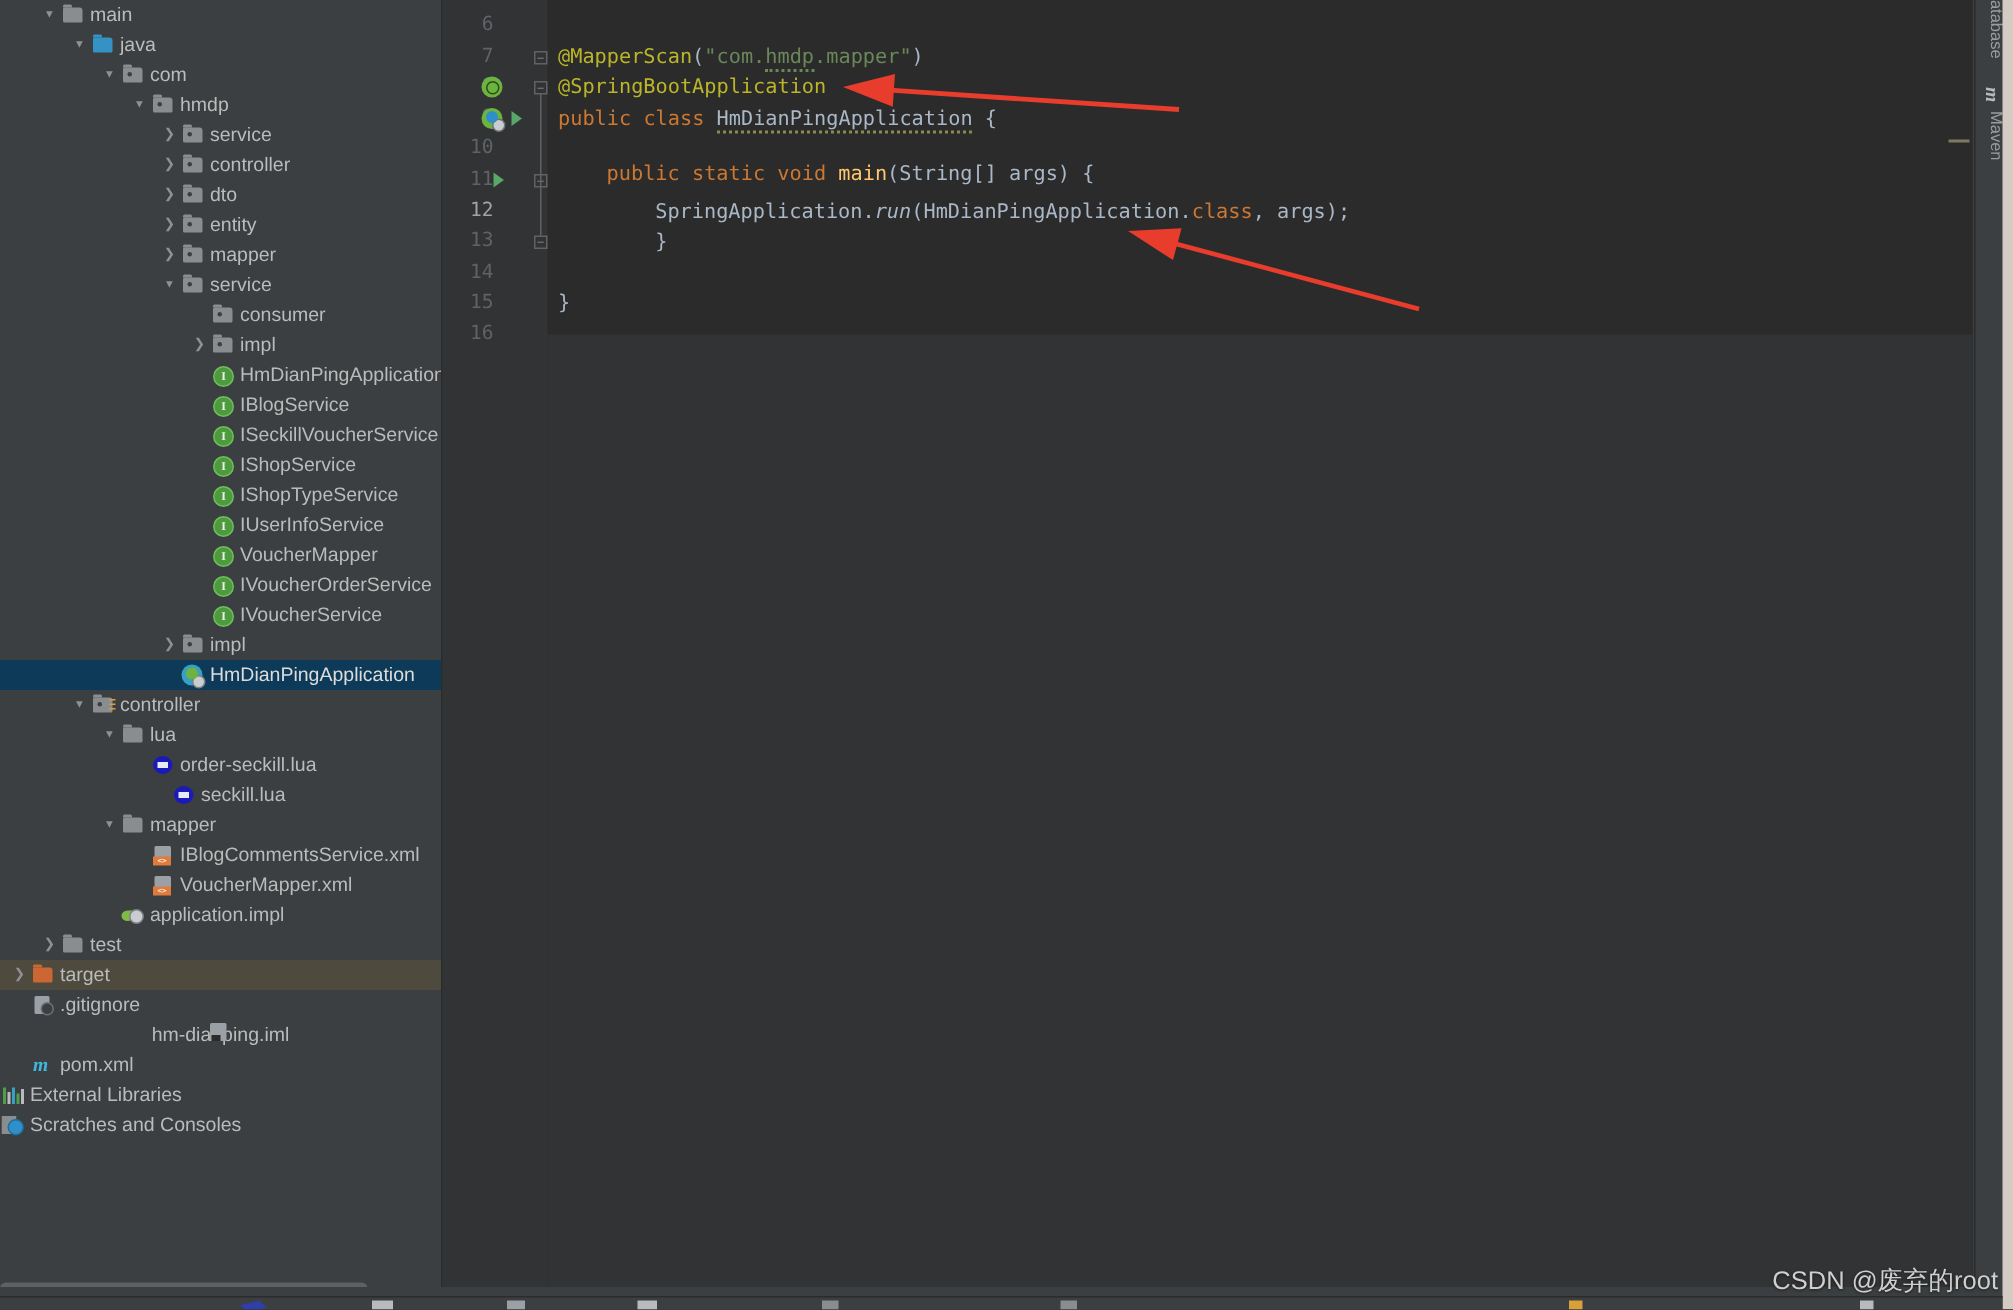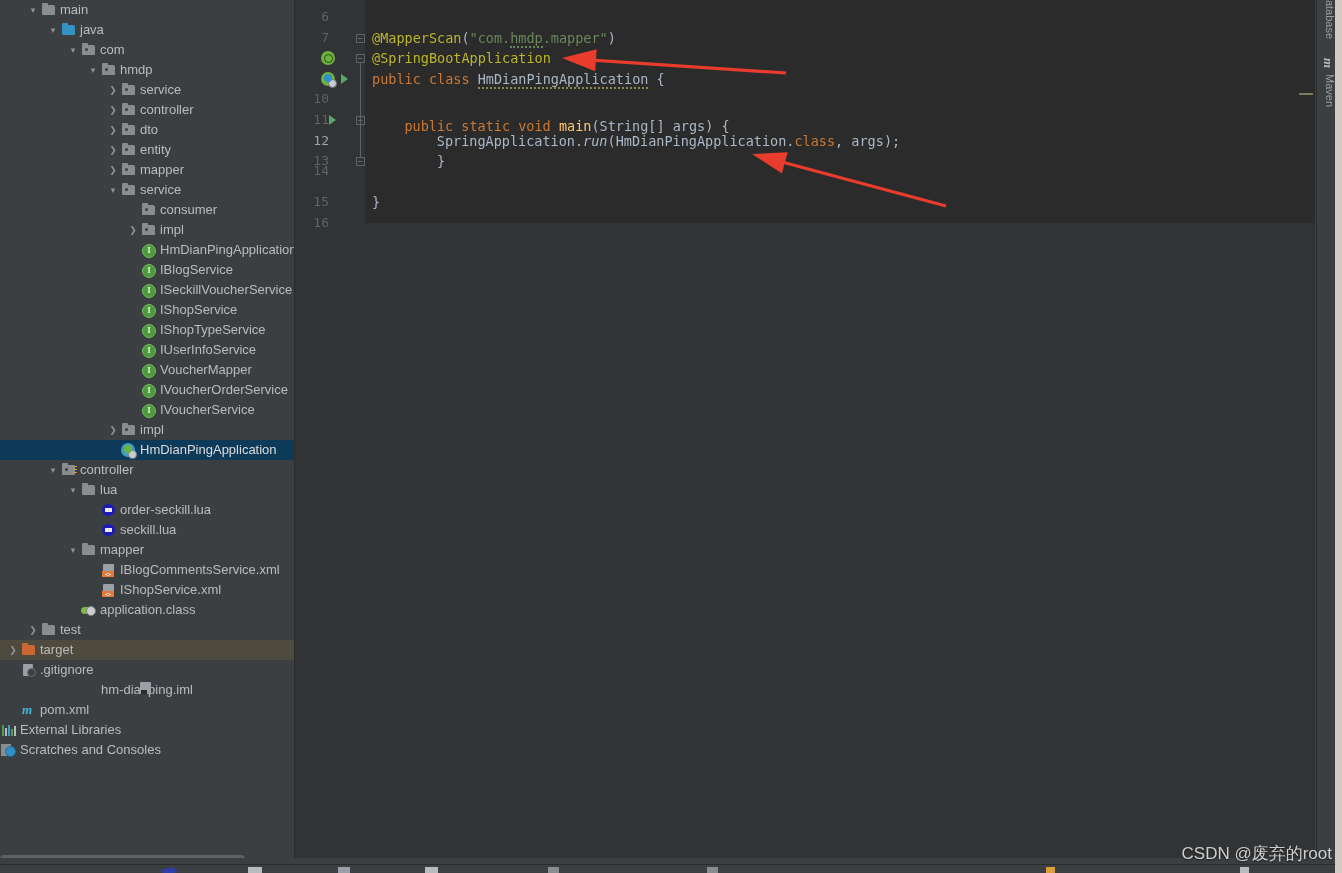--- a/index.html
+++ b/index.html
@@ -441,21 +441,21 @@
           </span>
           <span class="lbl">lua</span>
         </div>
         <div class="tree-row" style="top: 500px; position: absolute; left: 0px; width: 294px;">
           <span class="twisty none" style="margin-left: 86px;"></span>
           <span class="ico">
             <span class="luaicon"></span>
           </span>
           <span class="lbl">order-seckill.lua</span>
         </div>
-        <div class="tree-row" style="top: 520px; position: absolute; left: 0px; width: 294px;">
+        <div class="tree-row" style="top: 520px; position: absolute; left: 0px; width: 294px; padding-left: 14px;">
           <span class="twisty none" style="margin-left: 86px;"></span>
           <span class="ico">
             <span class="luaicon"></span>
           </span>
           <span class="lbl">seckill.lua</span>
         </div>
         <div class="tree-row" style="top: 540px; position: absolute; left: 0px; width: 294px;">
           <span class="twisty" style="margin-left: 66px;">▾</span>
           <span class="ico">
             <span class="fold"></span>
@@ -467,28 +467,28 @@
           <span class="ico">
             <span class="xmlicon"></span>
           </span>
           <span class="lbl">IBlogCommentsService.xml</span>
         </div>
         <div class="tree-row" style="top: 580px; position: absolute; left: 0px; width: 294px;">
           <span class="twisty none" style="margin-left: 86px;"></span>
           <span class="ico">
             <span class="xmlicon"></span>
           </span>
-          <span class="lbl">IShopService.xml</span>
+          <span class="lbl">VoucherMapper.xml</span>
         </div>
         <div class="tree-row" style="top: 600px; position: absolute; left: 0px; width: 294px;">
           <span class="twisty none" style="margin-left: 66px;"></span>
           <span class="ico">
             <span class="yamlicon"></span>
           </span>
-          <span class="lbl">application.class</span>
+          <span class="lbl">application.impl</span>
         </div>
         <div class="tree-row" style="top: 620px; position: absolute; left: 0px; width: 294px;">
           <span class="twisty" style="margin-left: 26px;">❯</span>
           <span class="ico">
             <span class="fold"></span>
           </span>
           <span class="lbl">test</span>
         </div>
         <div class="tree-row hl" style="top: 640px; position: absolute; left: 0px; width: 294px;">
           <span class="twisty" style="margin-left: 6px;">❯</span>
@@ -549,40 +549,40 @@
     </div>
     <div id="gutter">
         <div class="lnum" style="top: 7px; left: -6px;">6</div>
         <div class="lnum" style="top: 27.6px; left: -6px;">7</div>
         <div class="lnum" style="top: 48.2px; left: -6px;">8</div>
         <div class="lnum" style="top: 68.8px; left: -6px;">9</div>
         <div class="lnum" style="top: 89.4px; left: -6px;">10</div>
         <div class="lnum" style="top: 110px; left: -6px;">11</div>
         <div class="lnum cur" style="top: 130.6px; left: -6px;">12</div>
         <div class="lnum" style="top: 151.2px; left: -6px;">13</div>
-        <div class="lnum" style="top: 161px; left: -6px;">14</div>
+        <div class="lnum" style="top: 172px; left: -6px;">14</div>
         <div class="lnum" style="top: 192.4px; left: -6px;">15</div>
         <div class="lnum" style="top: 213px; left: -6px;">16</div>
         <div class="beanico" style="left: 26px; top: 51.2px;"></div>
         <div class="bootico" style="left: 26px; top: 71.8px;">
           <span class="c2"></span>
         </div>
         <div class="runarrow" style="left: 46px; top: 73.8px;"></div>
         <div class="runarrow" style="left: 34px; top: 115px;"></div>
         <div class="foldmark" style="left: 61px; top: 33.6px;">−</div>
         <div class="foldmark" style="left: 61px; top: 54.2px;">−</div>
         <div class="foldmark" style="left: 61px; top: 116px;">−</div>
         <div class="foldmark" style="left: 61px; top: 157.2px;">−</div>
         <div class="foldline" style="left: 65px; top: 62.2px; height: 95px;"></div>
       </div>
     <div id="code-area">
         <div class="eline" style="top: 27.6px; left: 77px;"><span class="ann">@MapperScan</span>(<span class="str">"com.<span class="squig">hmdp</span>.mapper"</span>)</div>
         <div class="eline" style="top: 48.2px; left: 77px;"><span class="ann">@SpringBootApplication</span></div>
         <div class="eline" style="top: 68.8px; left: 77px;"><span class="kw">public</span> <span class="kw">class</span> <span class="cls squig-warn">HmDianPingApplication</span> {</div>
-        <div class="eline" style="top: 116px; left: 109.4px;"><span class="kw">public</span> <span class="kw">static</span> <span class="kw">void</span> <span class="mth">main</span>(<span class="cls">String</span>[] args) {</div>
+        <div class="eline" style="top: 106px; left: 109.4px;"><span class="kw">public</span> <span class="kw">static</span> <span class="kw">void</span> <span class="mth">main</span>(<span class="cls">String</span>[] args) {</div>
         <div class="eline" style="top: 130.6px; left: 141.8px;"><span class="cls">SpringApplication</span>.<span class="itl">run</span>(<span class="cls">HmDianPingApplication</span>.<span class="kw">class</span>, args);</div>
         <div class="eline" style="top: 151.2px; left: 109.4px;">    }</div>
         <div class="eline" style="top: 192.4px; left: 77px;">}</div>
       </div>
   </div>
 
   <div id="right-strip">
     <div class="vtab" style="top:-8px;"><span>Database</span></div>
     <div class="vtab" style="top:58px; color:#b9babd; font-style:italic; font-weight:bold; font-size:13px; font-family:'Liberation Serif', serif;">m</div>
     <div class="vtab" style="top:74px;"><span>Maven</span></div>

